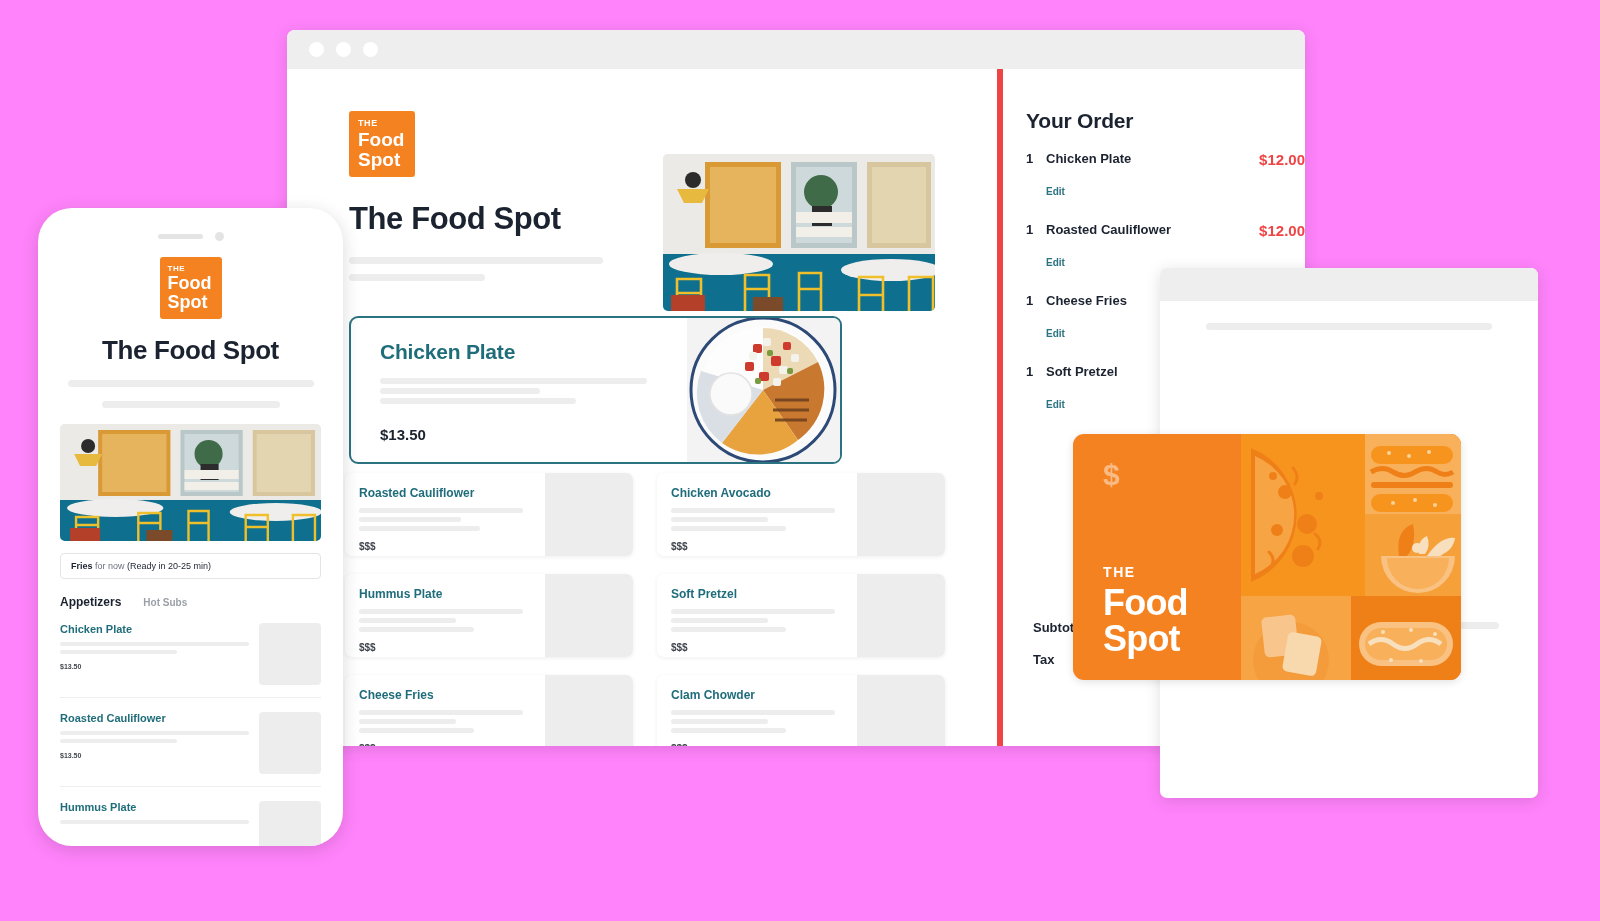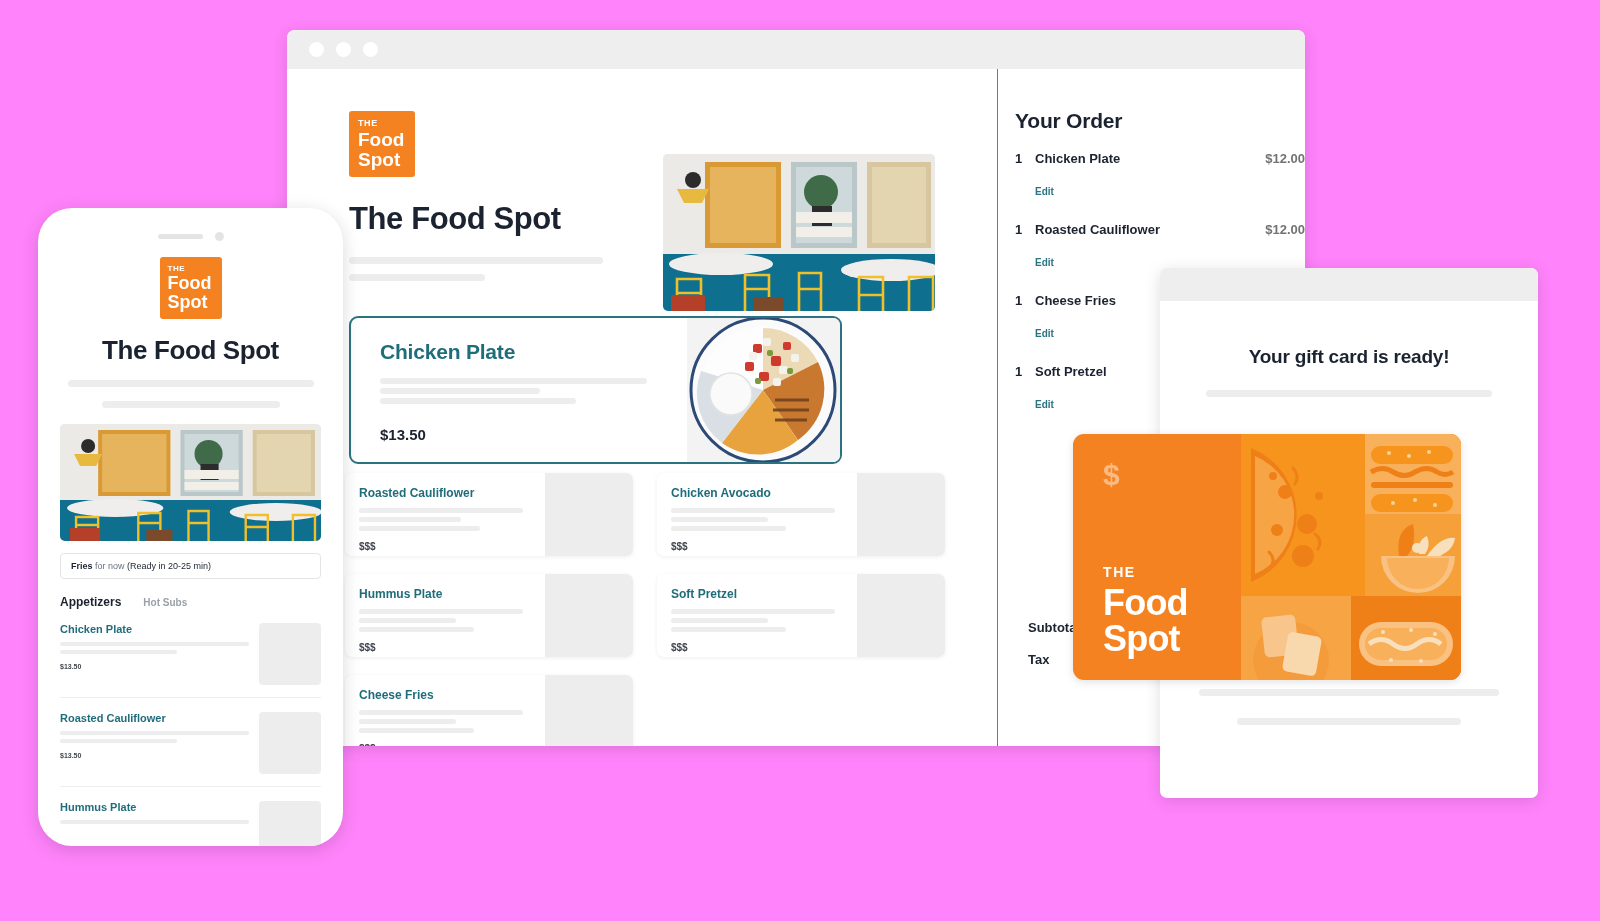--- a/index.html
+++ b/index.html
@@ -24,22 +24,22 @@
   }
   .browser-bar {
     height: 39px; background: #eeeeee;
     display: flex; align-items: center; padding-left: 22px; gap: 12px;
   }
   .dot { width: 15px; height: 15px; border-radius: 50%; background: #ffffff; }
 
   .browser-body { display: flex; height: 677px; }
   .browser-main { width: 710px; padding: 42px 0 0 62px; position: relative; }
   .order-panel {
-    width: 308px; border-left: 1px solid #ef4444;
-    position: relative; padding: 40px 0 0 17px;
+    width: 308px; border-left: 6px solid #ef4444;
+    position: relative; padding: 40px 0 0 23px;
   }
 
   
   .logo {
     background: #f58220; color: #fff;
     display: flex; flex-direction: column; justify-content: center;
     line-height: 1.02; font-weight: 800;
   }
   .logo .the { font-size: 9px; letter-spacing: .6px; }
   .logo-lg { width: 66px; height: 66px; border-radius: 3px; padding: 8px 9px; }
@@ -90,21 +90,21 @@
   .mc-lines i { display: block; background: #ededed; border-radius: 3px; height: 5px; margin-bottom: 4px; }
 
   
   .order-title { font-size: 21px; font-weight: 800; color: #1c2330; letter-spacing: -.2px; }
   .order-list { margin-top: 18px; }
   .order-row { display: flex; align-items: flex-start; margin-bottom: 25px; }
   .order-qty { width: 20px; font-size: 13px; font-weight: 800; color: #1c2330; }
   .order-mid { flex: 1; }
   .order-name { font-size: 13px; font-weight: 700; color: #1c2330; }
   .order-edit { font-size: 10px; font-weight: 700; color: #2b7380; margin-top: 20px; cursor: pointer; }
-  .order-amt { font-size: 13px; font-weight: 700; color: #737373; padding-left: 6px; }
+  .order-amt { font-size: 15px; font-weight: 700; color: #ef4444; padding-left: 6px; }
 
   .totals { position: absolute; left: 30px; bottom: 62px; width: 250px; }
   .total-row { display: flex; justify-content: space-between; font-size: 13px; font-weight: 700; color: #1c2330; margin-bottom: 17px; }
 
   .checkout-btn {
     position: absolute; left: 0; bottom: 0; width: 100%; height: 51px;
     background: #256d78; color: #fff;
     display: flex; align-items: center; gap: 9px; padding-left: 31px;
     font-size: 14px; font-weight: 800; cursor: pointer; border: none;
   }
@@ -426,20 +426,32 @@
               <div class="mc-name">Cheese Fries</div>
               <div class="mc-lines">
                   <i style="width:88%"></i>
                   <i style="width:52%"></i>
                   <i style="width:62%"></i>
                 </div>
               <div class="mc-price">$$$</div>
             </div>
             <div class="mc-thumb"></div>
           </div>
+          <div class="menu-card">
+            <div class="mc-info">
+              <div class="mc-name">Clam Chowder</div>
+              <div class="mc-lines">
+                  <i style="width:88%"></i>
+                  <i style="width:52%"></i>
+                  <i style="width:62%"></i>
+                </div>
+              <div class="mc-price">$$$</div>
+            </div>
+            <div class="mc-thumb"></div>
+          </div>
         </div>
       </div>
 
       <div class="order-panel">
         <div class="order-title">Your Order</div>
         <div class="order-list">
           <div class="order-row">
             <div class="order-qty">1</div>
             <div class="order-mid">
               <div class="order-name">Chicken Plate</div>
@@ -481,21 +493,20 @@
             <span>Tax</span>
           </div>
         </div>
 
       </div>
     </div>
   </div>
 
   <div class="gift-win">
     <div class="gift-bar"></div>
-    <div class="gift-title">Your gift card is ready!</div>
     <div class="gift-sk" style="width:286px"></div>
     <div class="gift-sk" style="width:300px;margin-top:292px"></div>
     <div class="gift-sk" style="width:224px;margin-top:22px"></div>
   </div>
 
   <div class="giftcard">
     <div class="gc-left">
       <div class="gc-dollar">$</div>
       <div class="gc-brand">
         <div class="the">THE</div>

